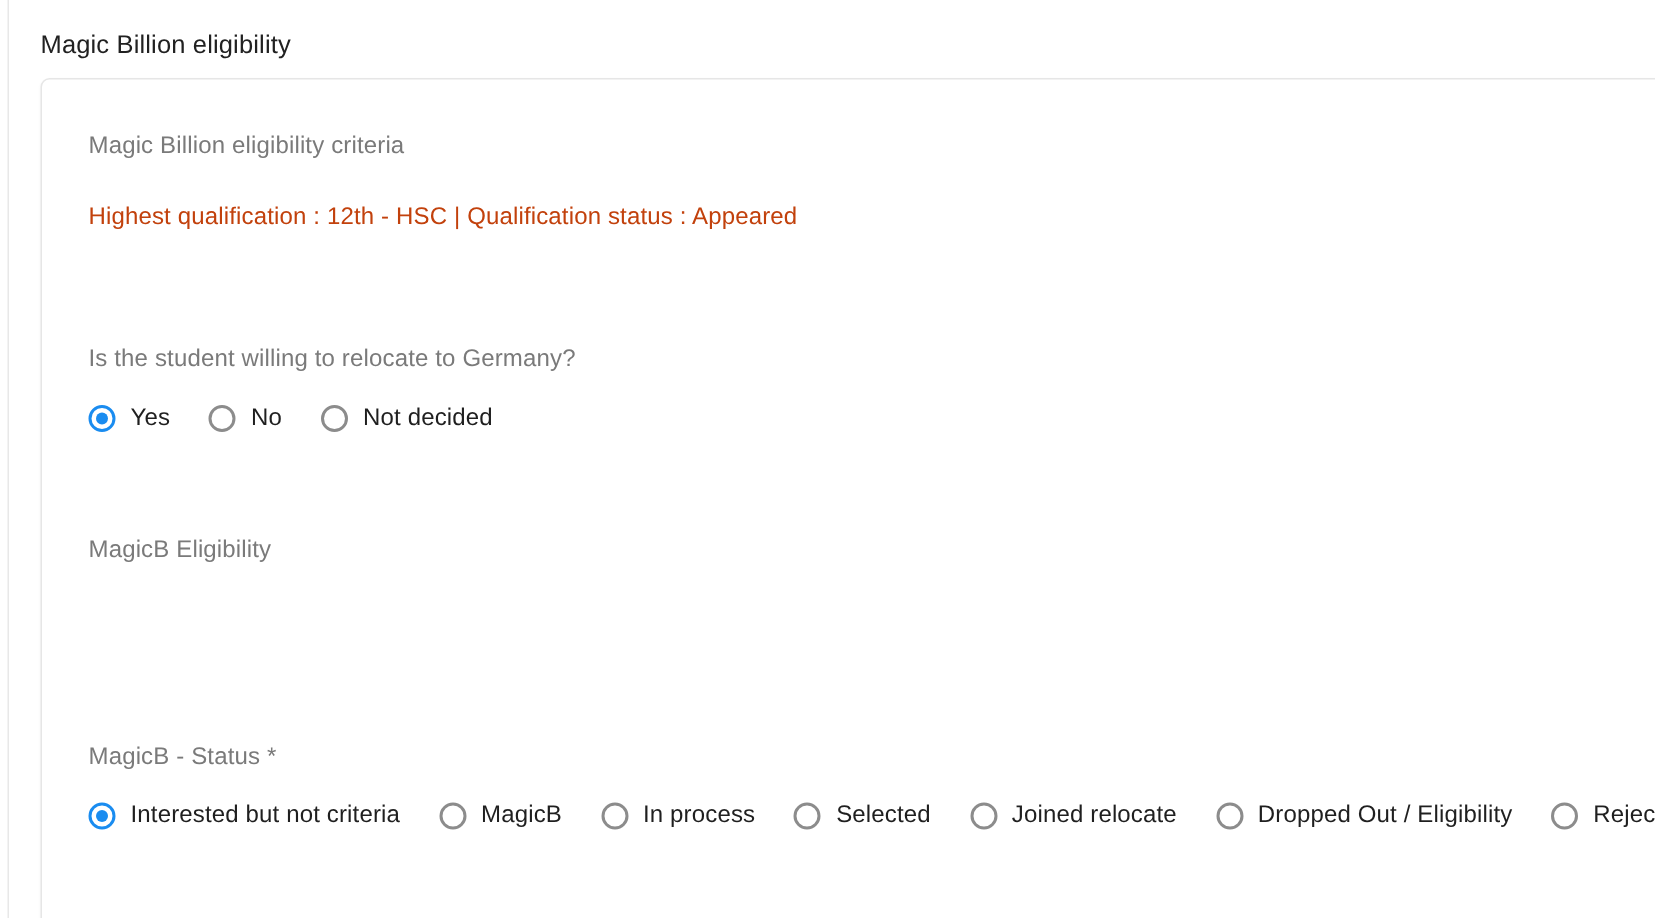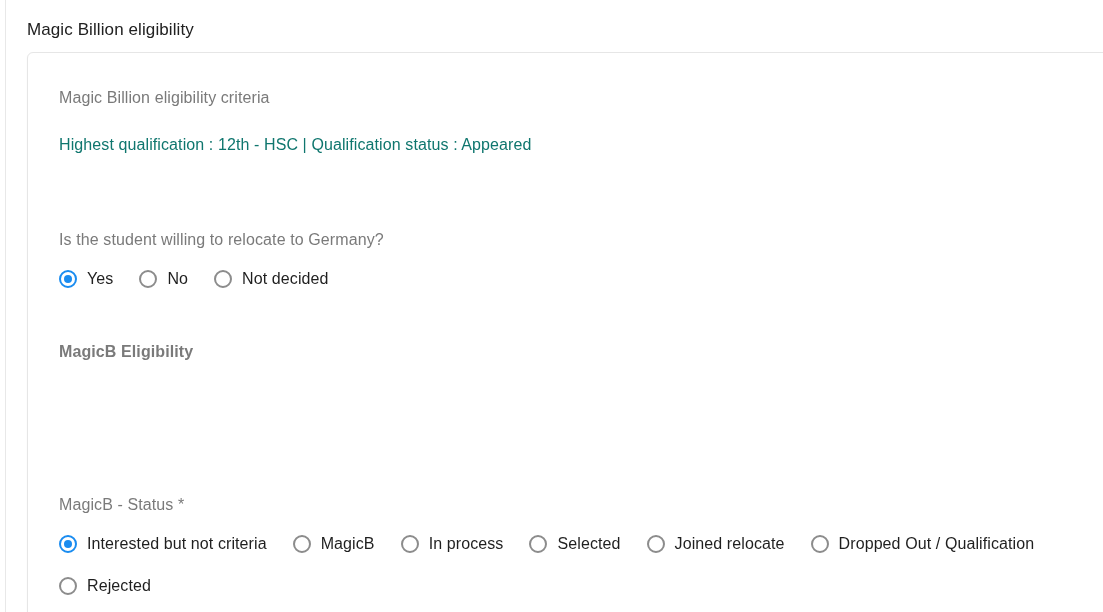--- a/index.html
+++ b/index.html
@@ -75,27 +75,27 @@
   }
 
   
   .criteria-line {
     margin-top: 25px;
     width: 528px;
     overflow: hidden;
     white-space: nowrap;
     font-size: 16px;
     line-height: 22px;
-    color: #0f766e;
+    color: #c2410c;
     letter-spacing: 0.1px;
   }
 
   .field-block { position: absolute; left: 31px; }
   .block-relocate { top: 176px; }
-  .block-eligibility { top: 288px; font-weight: bold; }
+  .block-eligibility { top: 303px; }
   .block-status { top: 441px; }
 
   .field-question {
     font-size: 16px;
     line-height: 22px;
     color: #7a7a7a;
     letter-spacing: 0.1px;
     white-space: nowrap;
     margin-bottom: 18px;
   }
@@ -226,21 +226,21 @@
           <span class="radio-label">Selected</span>
         </div>
 
         <div class="radio-item">
           <span class="radio-mark"></span>
           <span class="radio-label">Joined relocate</span>
         </div>
 
         <div class="radio-item">
           <span class="radio-mark"></span>
-          <span class="radio-label">Dropped Out / Qualification</span>
+          <span class="radio-label">Dropped Out / Eligibility</span>
         </div>
 
         <div class="radio-item">
           <span class="radio-mark"></span>
           <span class="radio-label">Rejected</span>
         </div>
 
       </div>
     </div>
 

